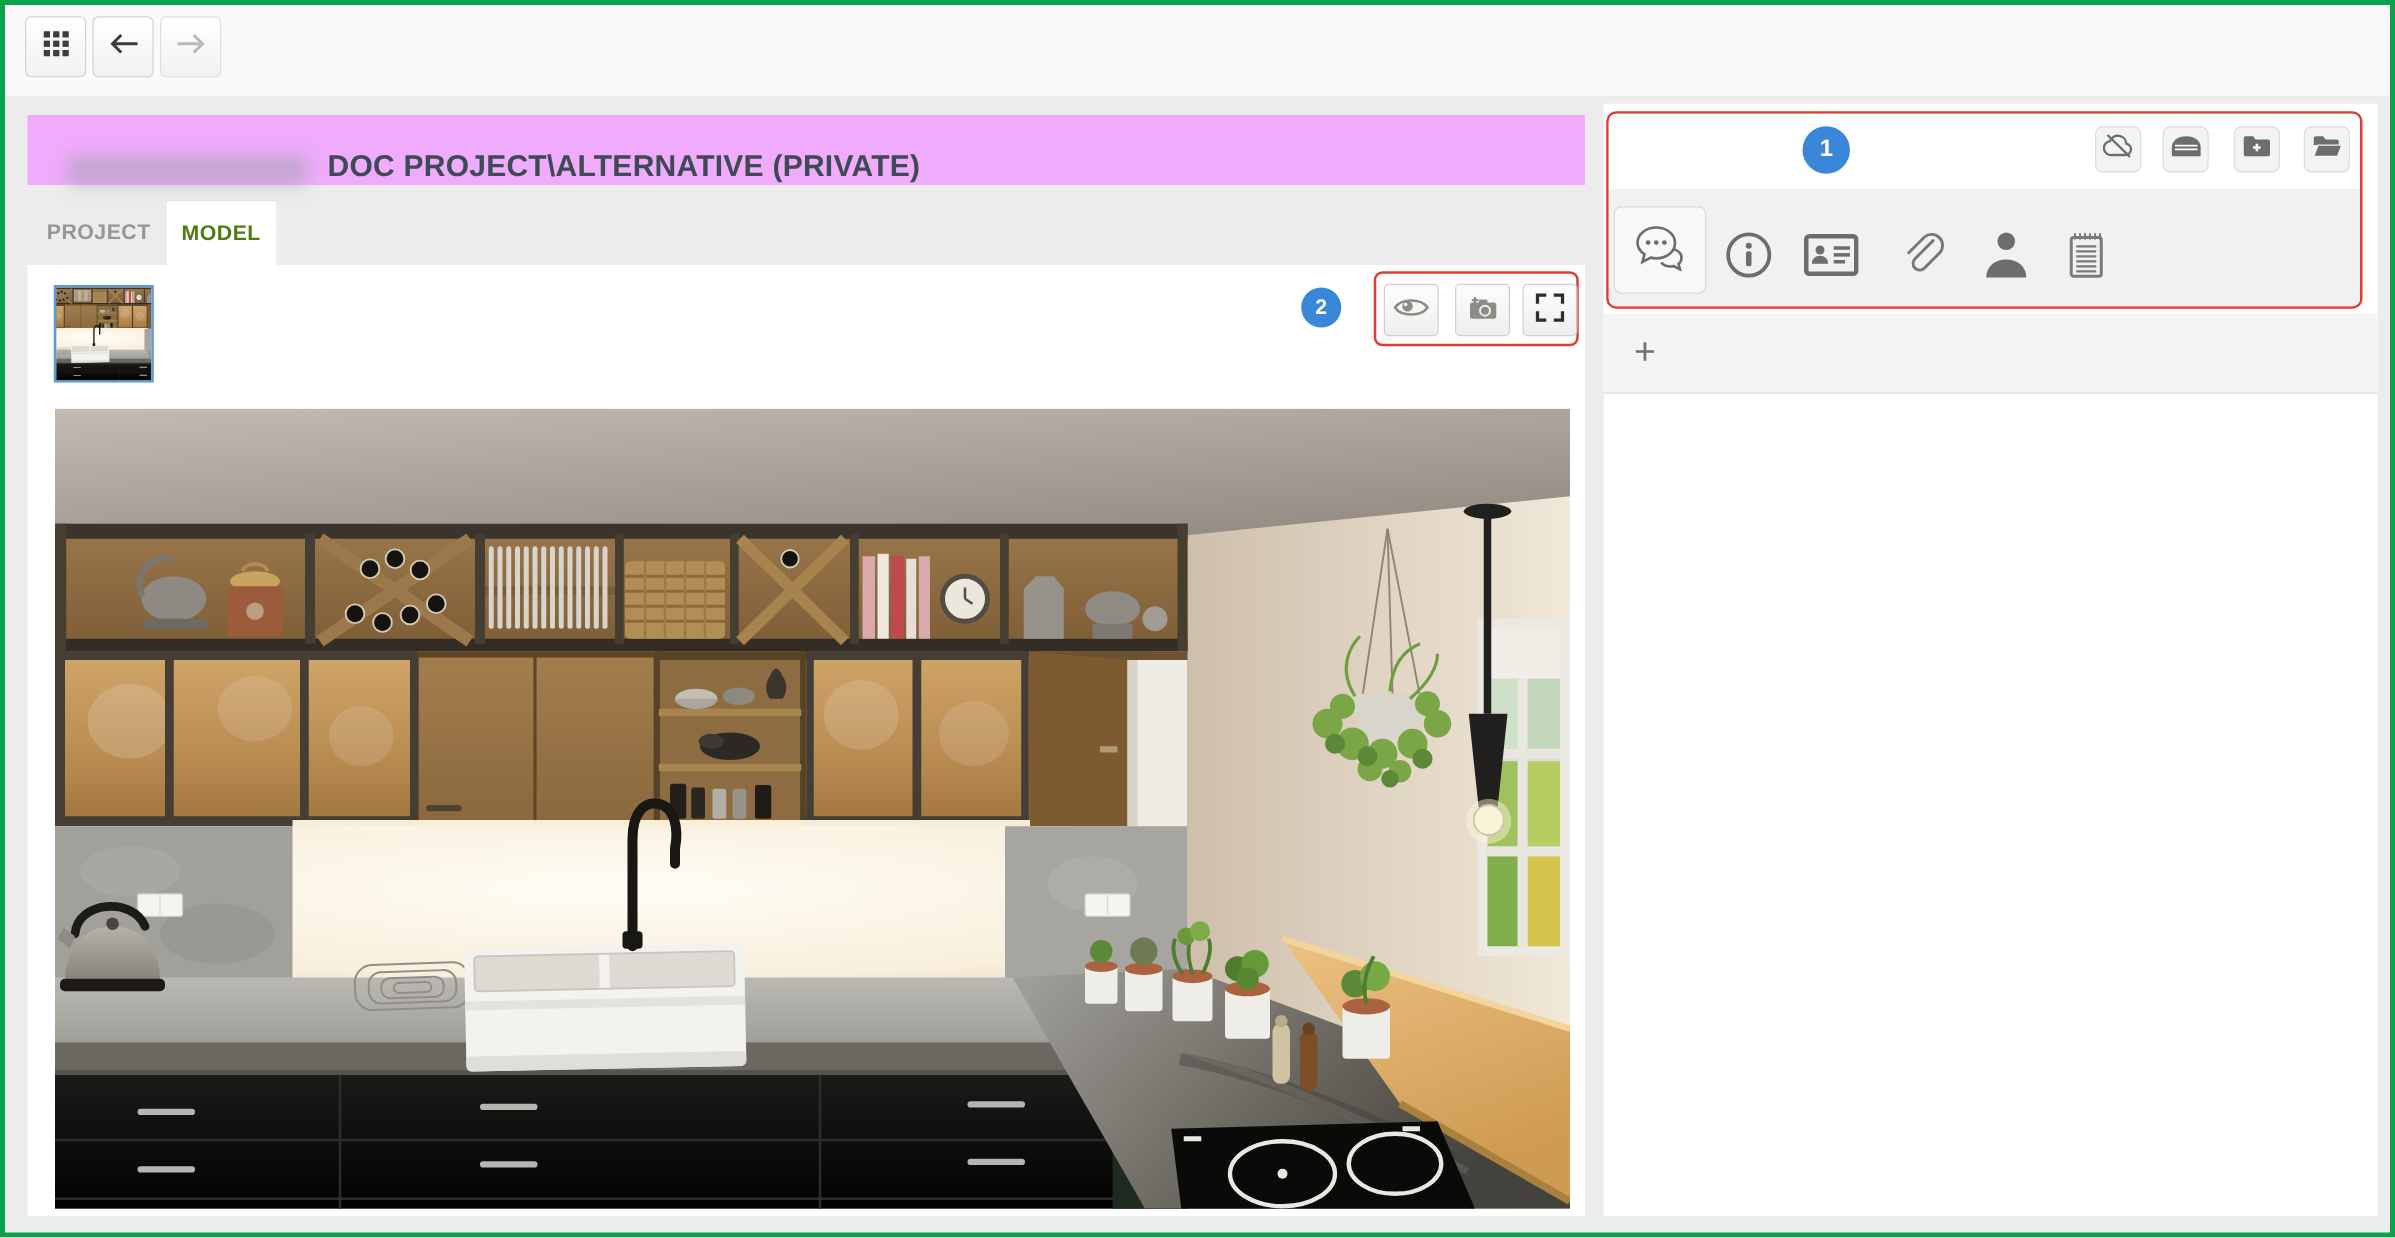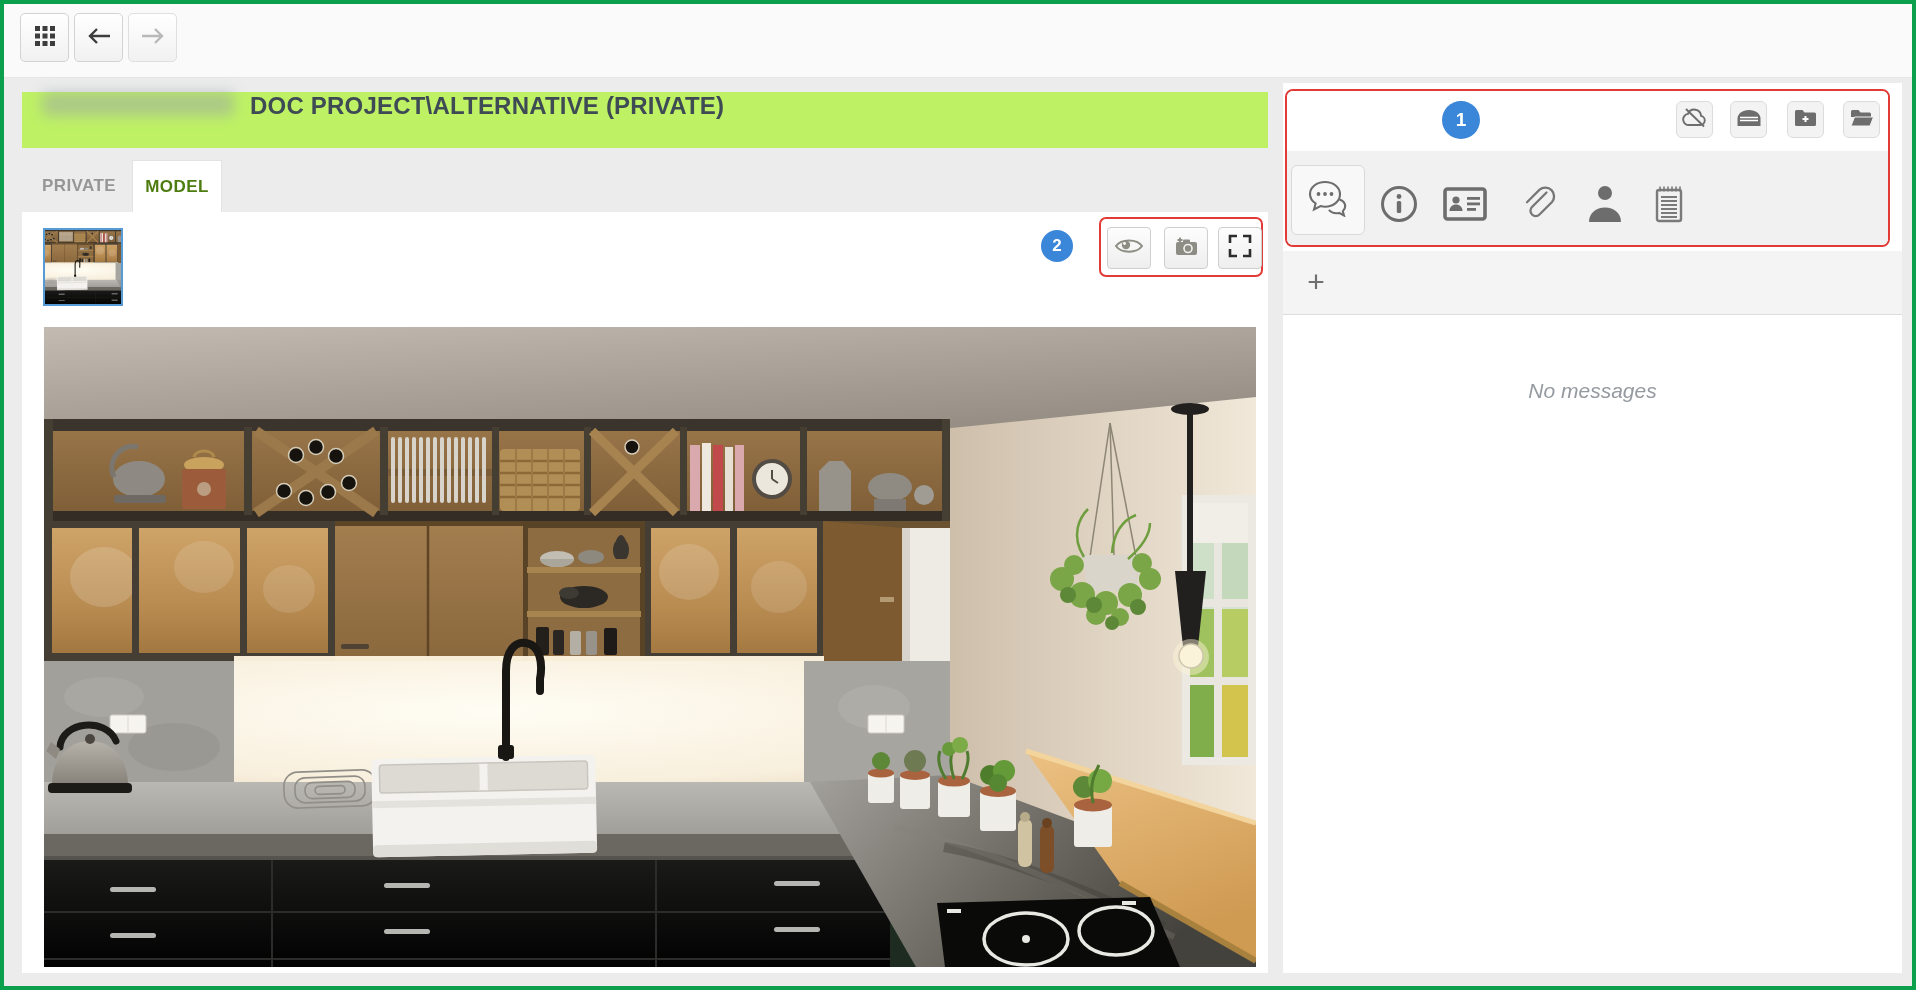--- a/index.html
+++ b/index.html
@@ -21,21 +21,21 @@
     position:absolute; top:9px; width:49px; height:49px;
     border:1px solid #d3d3d3; border-radius:5px;
     background:linear-gradient(#ffffff,#f1f1f1);
     display:flex; align-items:center; justify-content:center;
     cursor:pointer;
   }
   .tb-btn.disabled { border-color:#dfdfdf; }
   
   .title-bar {
     position:absolute; left:18px; top:88px; width:1246px; height:56px;
-    background:#bef264; display:flex; align-items:flex-start; padding-left:20px;
+    background:#f0abfc; display:flex; align-items:flex-end; padding-left:32px;
   }
   .redacted {
     width:192px; height:24px; margin-right:16px;
     background:#98a1a8; border-radius:3px;
     filter: blur(7px); opacity:.5;
   }
   .page-title {
     font-size:24px; font-weight:600; color:#3e4b55; letter-spacing:.2px; white-space:pre;
   }
   
@@ -494,21 +494,21 @@
       </span>
     </div>
   </div>
 
   <div class="title-bar">
     <span class="redacted"></span>
     <span class="page-title">DOC PROJECT\ALTERNATIVE (PRIVATE)</span>
   </div>
 
   <div class="tabs">
-    <div class="tab preview">PRIVATE</div>
+    <div class="tab preview">PROJECT</div>
     <div class="tab model">MODEL</div>
   </div>
 
   <div class="card">
     <div class="thumb">
       <svg viewBox="240 95 560 535" preserveAspectRatio="none">
           <use href="#kitchen"></use>
         </svg>
     </div>
 
@@ -644,16 +644,15 @@
               </svg>
           </span>
         </div>
       </div>
     </div>
 
     <div class="plus-row">
       <div class="plus-btn">+</div>
     </div>
 
-    <div class="empty-msg">No messages</div>
   </div>
 
 </div>
 
 </body></html>

